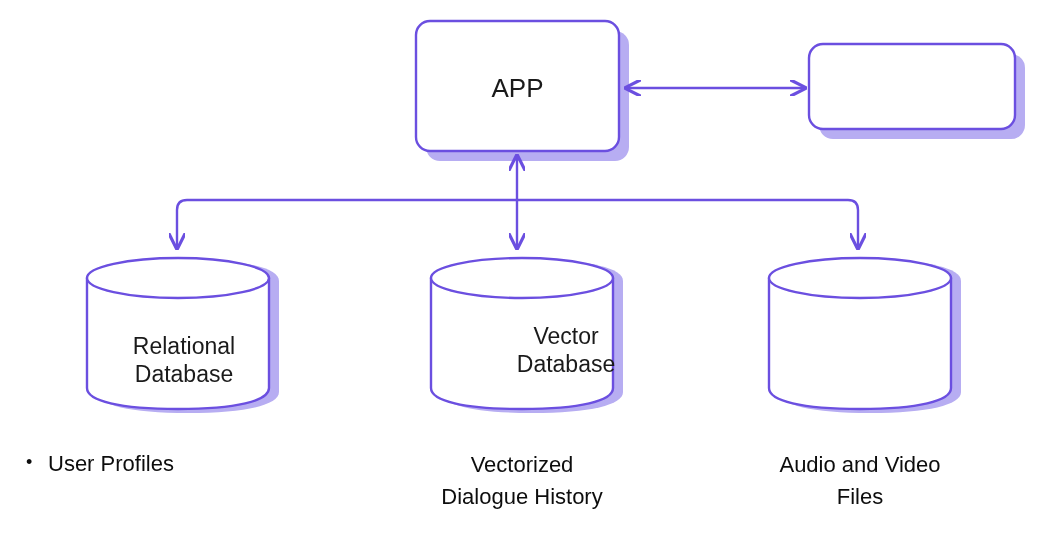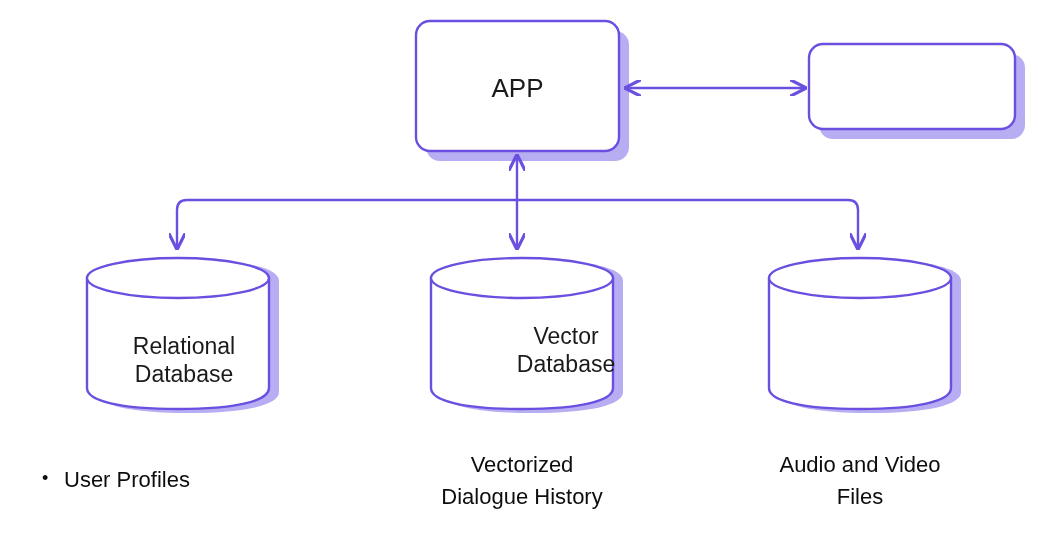--- a/index.html
+++ b/index.html
@@ -48,21 +48,21 @@
     position: absolute;
     font-size: 22px;
     line-height: 1.45;
     color: #0d0d0d;
   }
   .caption-centered {
     text-align: center;
   }
   .bullet-list {
     list-style: none;
-    margin: 16px;
+    margin: 0;
     padding: 0;
   }
   .bullet-list li {
     position: relative;
     padding-left: 26px;
     white-space: nowrap;
   }
   .bullet-list li::before {
     content: "\2022";
     position: absolute;

